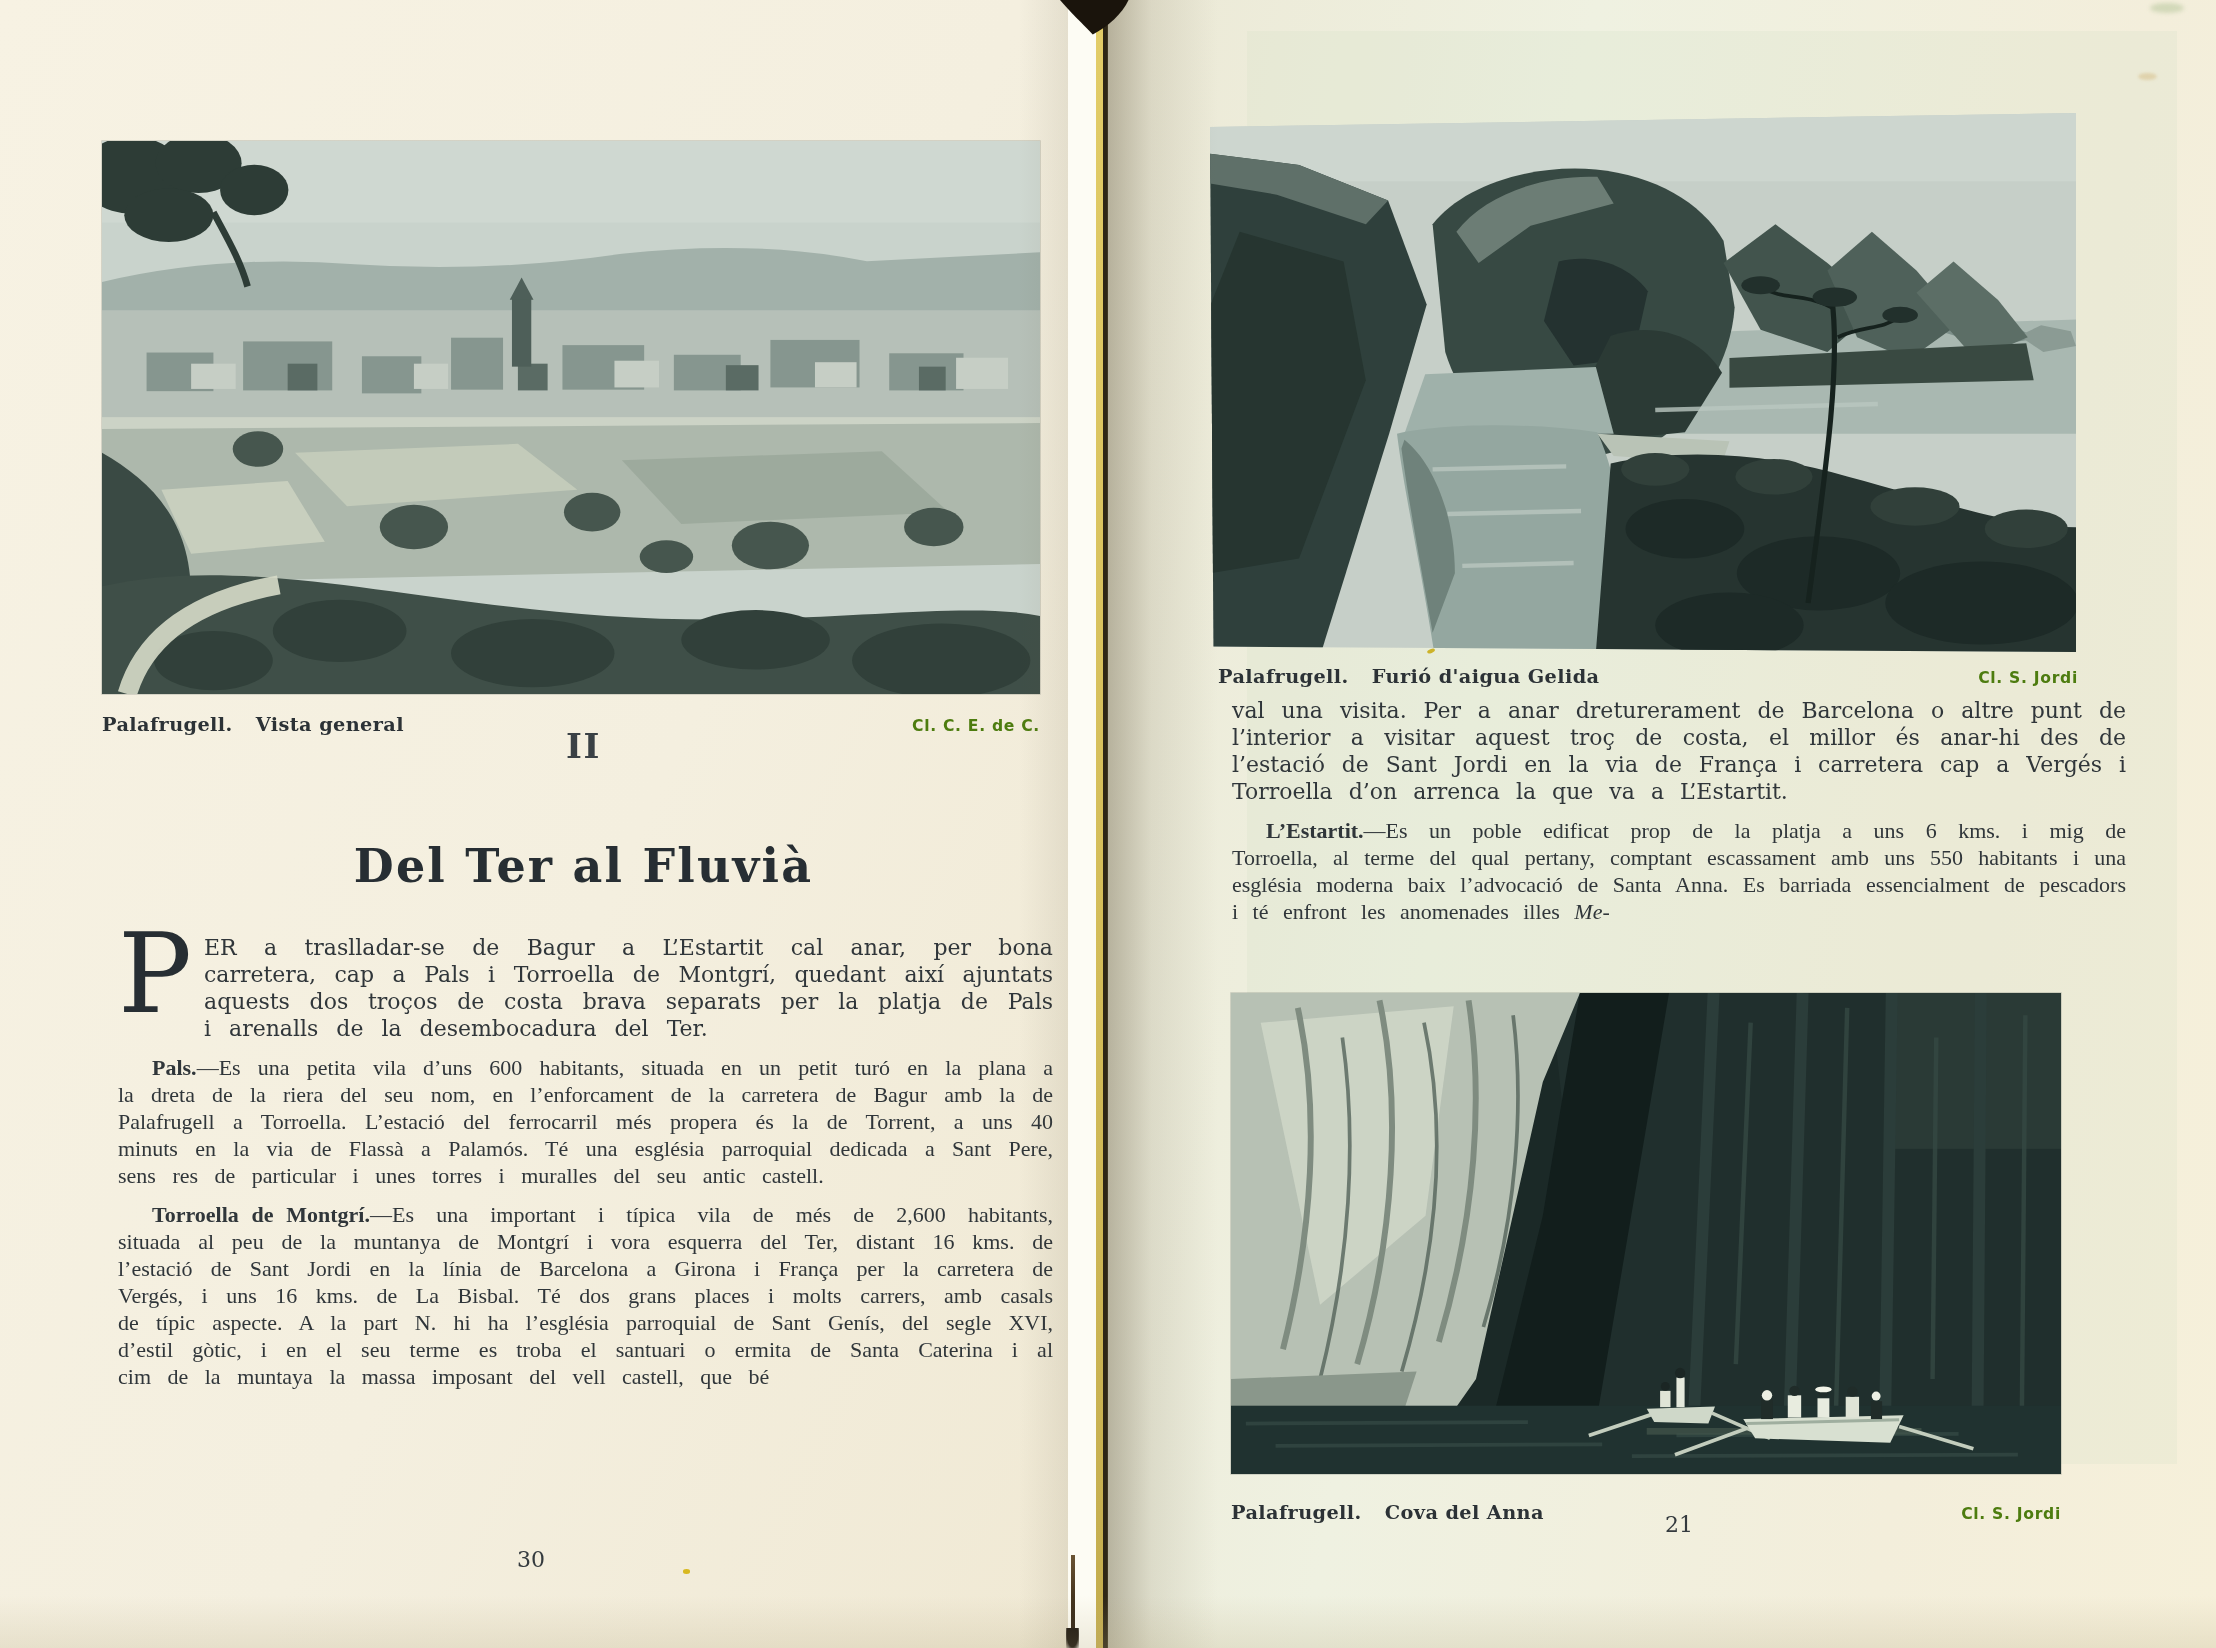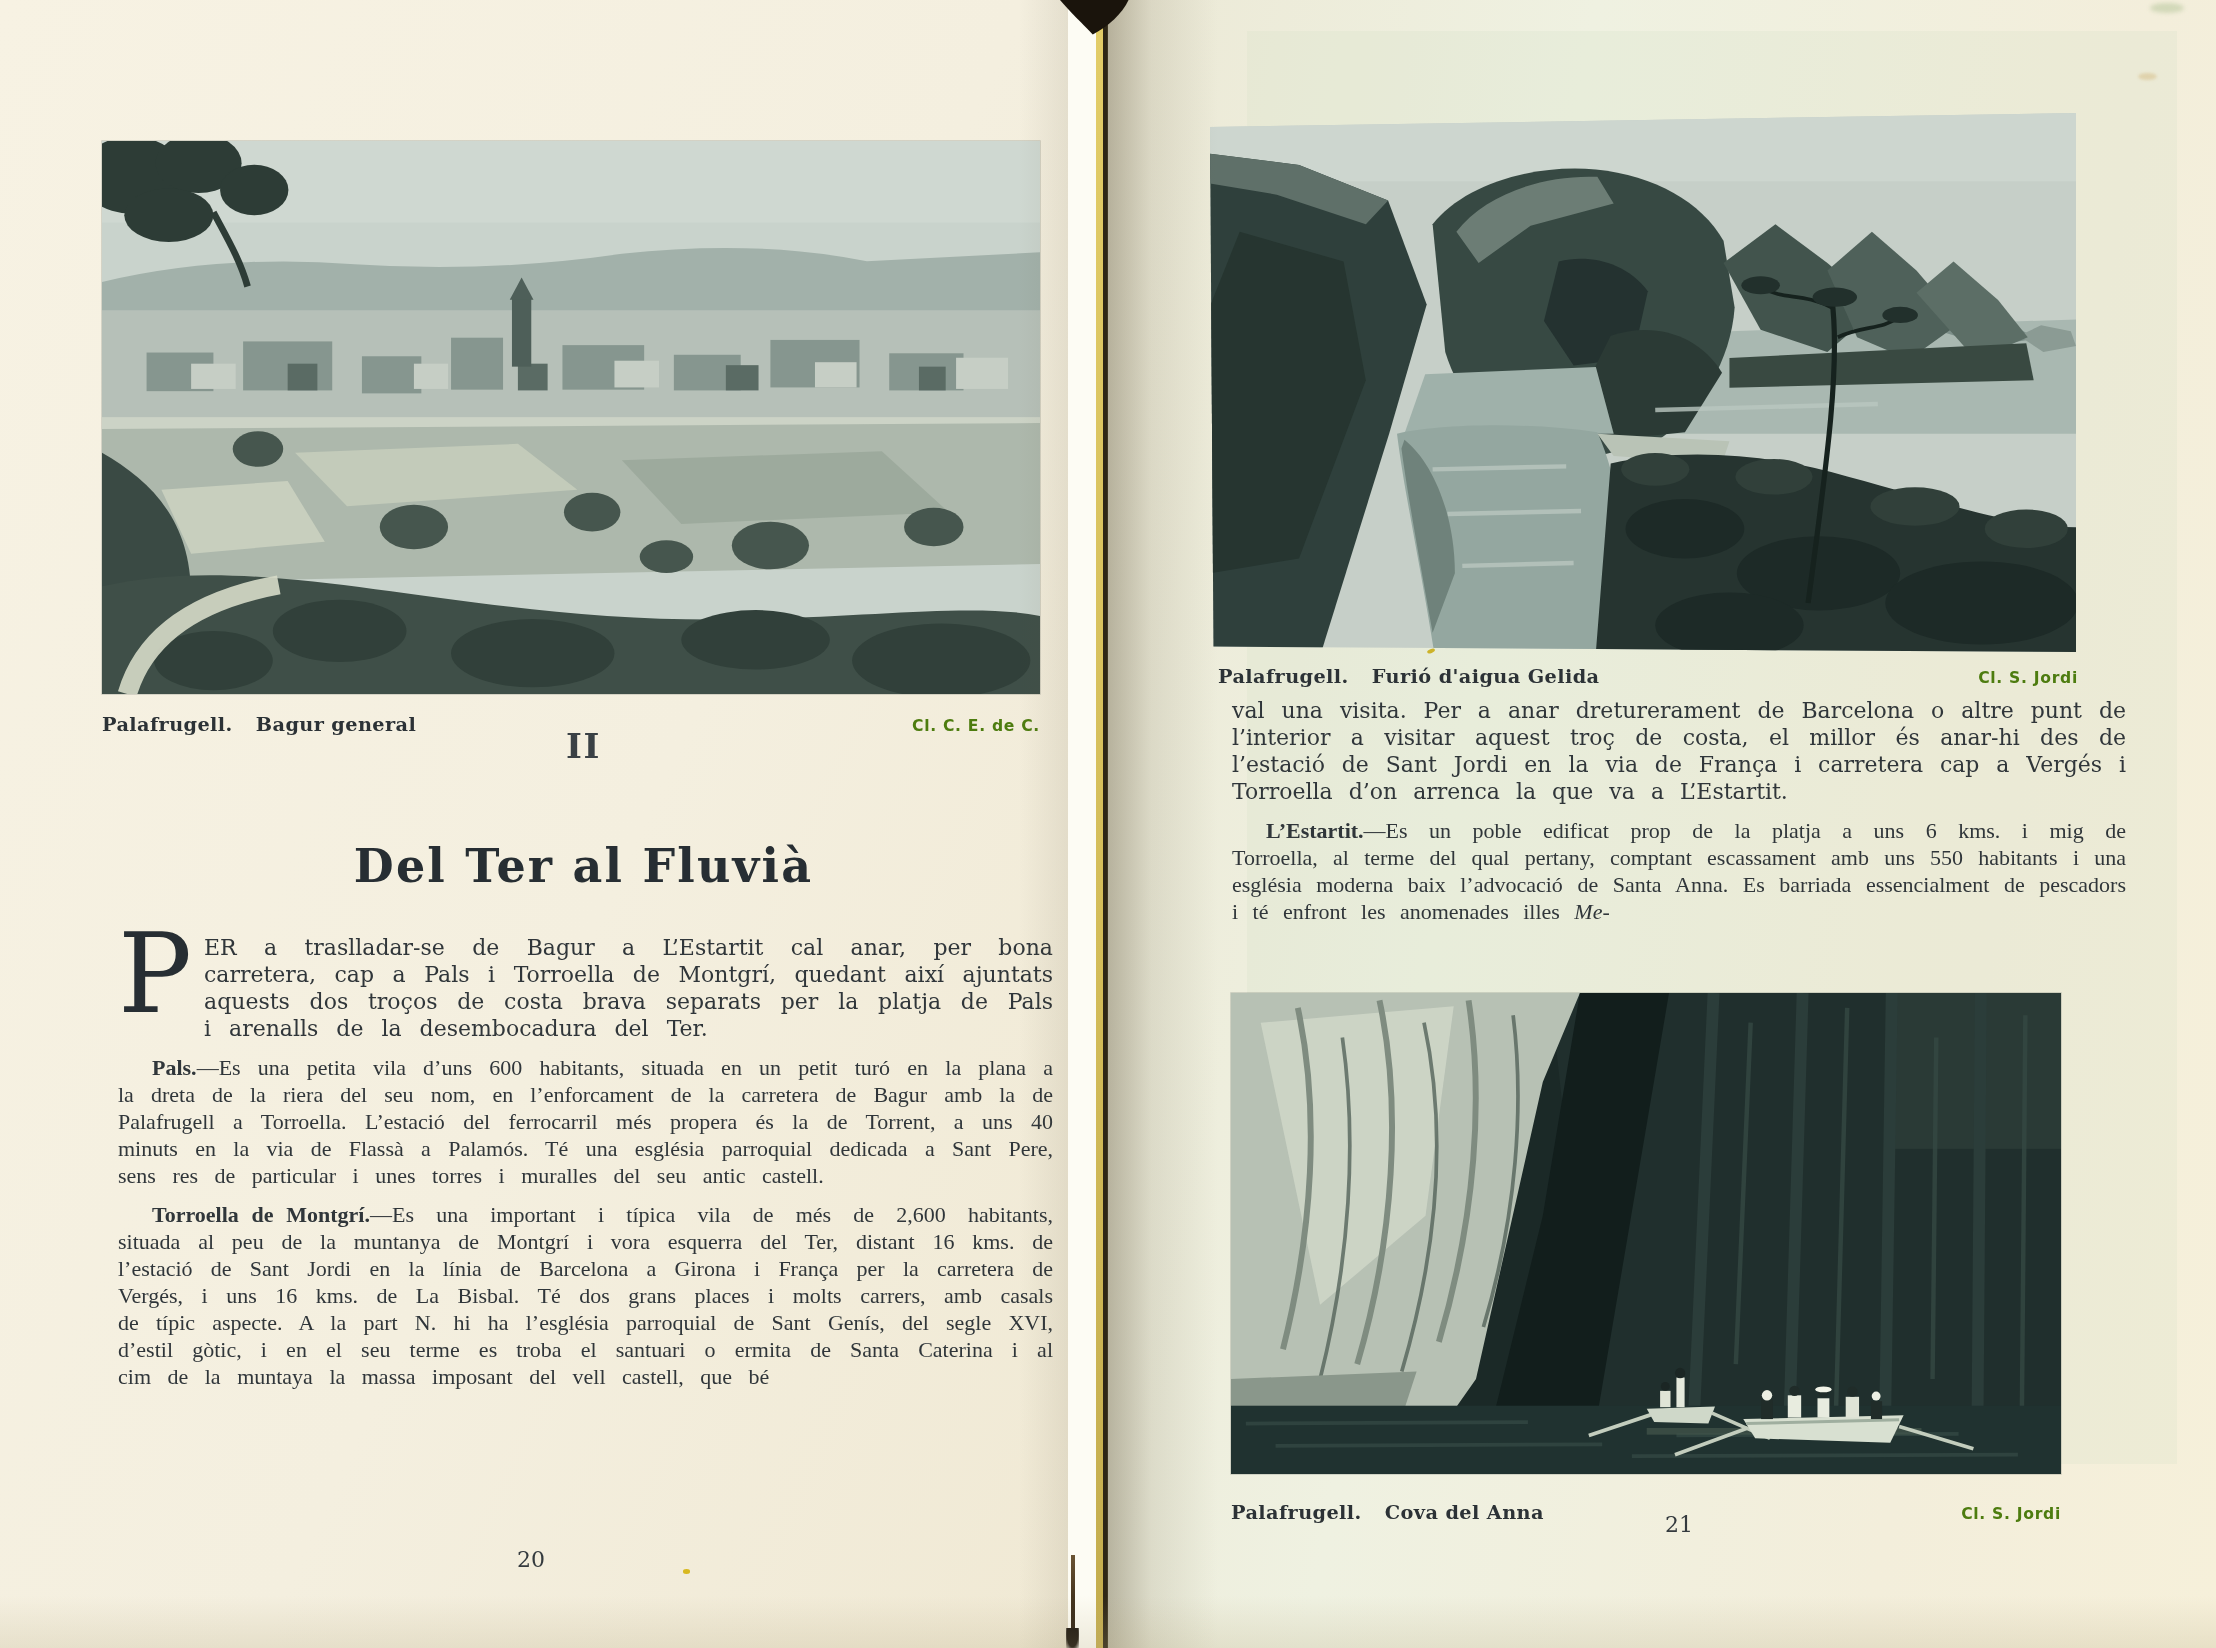--- a/index.html
+++ b/index.html
@@ -121,35 +121,35 @@
       <ellipse cx="205" cy="66" rx="46" ry="34"></ellipse>
         <ellipse cx="90" cy="100" rx="60" ry="36"></ellipse>
     </g>
     <path d="M150,96 C168,130 186,160 196,196" stroke="#2d3c36" stroke-width="9" fill="none"></path>
   </svg>
 </div>
 
 <div class="caption-row" style="left:102px;top:713px;width:938px;">
   <span>
     <span class="caption-place">Palafrugell.</span>
-    <span class="caption-subject">Bagur general</span>
+    <span class="caption-subject">Vista general</span>
   </span>
   <span class="caption-credit">Cl. C. E. de C.</span>
 </div>
 
 <div class="chapter-number" style="top:726px;font-weight:bold;">II</div>
 <div class="page-title" style="top:839px;">Del Ter al Fluvià</div>
 
 <div class="body-col body-left">
   <p><span class="dropcap">P</span><span>ER a traslladar-se de Bagur a L’Estartit cal anar, per bona carretera, cap a Pals i Torroella de Montgrí, quedant així ajuntats aquests dos troços de costa brava separats per la platja de Pals i arenalls de la desembocadura del Ter.</span></p>
   <p class="indent"><span class="lead">Pals.</span><span>—Es una petita vila d’uns 600 habitants, situada en un petit turó en la plana a la dreta de la riera del seu nom, en l’enforcament de la carretera de Bagur amb la de Palafrugell a Torroella. L’estació del ferrocarril més propera és la de Torrent, a uns 40 minuts en la via de Flassà a Palamós. Té una església parroquial dedicada a Sant Pere, sens res de particular i unes torres i muralles del seu antic castell.</span></p>
   <p class="indent"><span class="lead">Torroella de Montgrí.</span><span>—Es una important i típica vila de més de 2,600 habitants, situada al peu de la muntanya de Montgrí i vora esquerra del Ter, distant 16 kms. de l’estació de Sant Jordi en la línia de Barcelona a Girona i França per la carretera de Vergés, i uns 16 kms. de La Bisbal. Té dos grans places i molts carrers, amb casals de típic aspecte. A la part N. hi ha l’església parroquial de Sant Genís, del segle XVI, d’estil gòtic, i en el seu terme es troba el santuari o ermita de Santa Caterina i al cim de la muntaya la massa imposant del vell castell, que bé</span></p>
 </div>
 
-<div class="page-number pn-left">20</div>
+<div class="page-number pn-left">30</div>
 
 <div class="page page-right"></div>
 <div class="right-tint"></div>
 
 <div class="photo photo-top-right" style="left:1210px;top:113px;width:866px;height:539px;">
   <svg viewBox="0 0 1167 726" preserveAspectRatio="none">
     <rect x="0" y="0" width="1167" height="726" fill="#c6cfc8"></rect>
     <rect x="0" y="0" width="1167" height="92" fill="#cdd6cf"></rect>
     <path d="M530,300 L1167,278 L1167,432 L520,432 Z" fill="#a9b8b1"></path>
     <path d="M970,290 l44,-20 l58,10 l42,24 l-64,10 Z" fill="#7e908a"></path>

